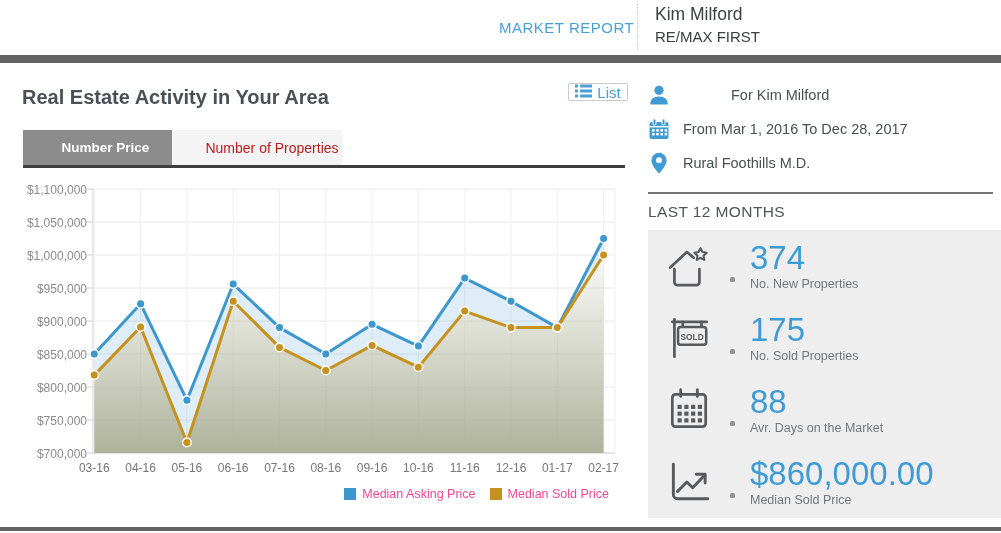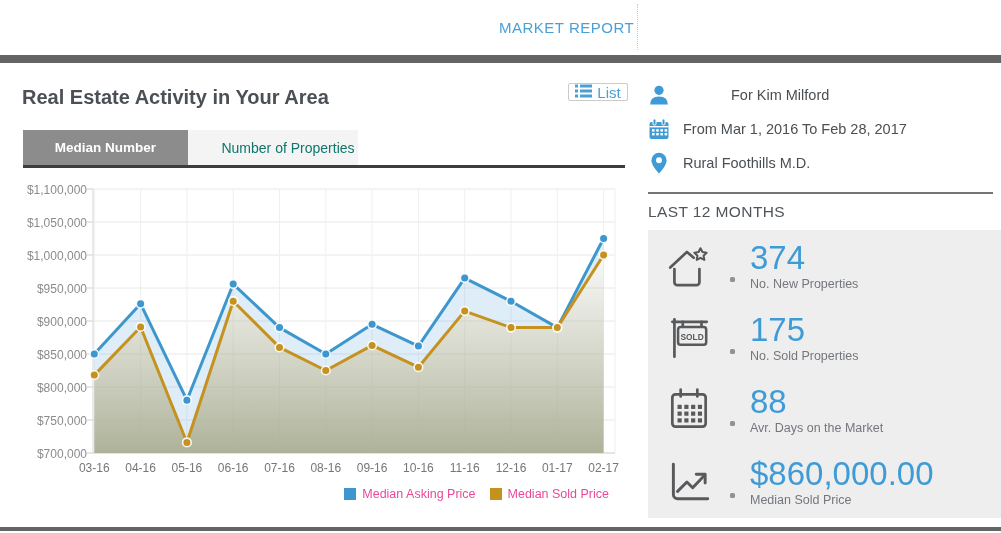--- a/index.html
+++ b/index.html
@@ -18,21 +18,21 @@
   #top-bar { top:55px; height:8px; }
   #bottom-bar { top:527px; height:4px; }
 
   
   #page-title { left:22px; top:86px; font-size:20px; font-weight:600; color:#4b5056; }
   #list-btn { left:568px; top:83px; width:60px; height:18px; background:#fff; border:1px solid #cbcbcb;
               border-radius:2px; display:flex; align-items:center; justify-content:center; gap:5px;
               color:#4aa0d6; font-size:15px; cursor:pointer; }
   .tab { top:130px; height:35px; display:flex; align-items:center; justify-content:center; cursor:pointer; }
   #tab-0 { left:23px; width:165px; background:#8c8c8c; color:#fff; font-weight:bold; font-size:13.5px; }
-  #tab-1 { left:188px; width:170px; background:#f4f4f4; color:#0f766e; font-size:14px;padding-left:30px; }
+  #tab-1 { left:172px; width:170px; background:#f4f4f4; color:#b91c1c; font-size:14px;padding-left:30px; }
   #tab-underline { left:23px; top:165px; width:602px; height:3px; background:#3d3d3d; }
 
   #chart-svg { left:0; top:180px; }
   #legend { left:93px; top:487px; width:522px; display:flex; justify-content:flex-end; 
             gap:14px; padding-right:6px; font-size:12.5px; color:#ec4899; }
   .legend-item { display:flex; align-items:center; gap:6px; }
   .legend-swatch { width:12px; height:12px; display:inline-block; }
 
   
   .info-row { left:648px; width:345px; height:24px; display:flex; align-items:center; }
@@ -50,41 +50,45 @@
   .stat-value { font-size:33px; line-height:34px; color:#3e9bd5; }
   .stat-label { font-size:12.5px; color:#73777c; margin-top:2px; }
 </style>
 </head>
 <body>
 
 <div id="page">
 
   <div class="abs" id="market-report">MARKET REPORT</div>
   <div class="abs" id="hdr-sep"></div>
+  <div class="abs" id="agent">
+    <div class="name">Kim Milford</div>
+    <div class="co">RE/MAX FIRST</div>
+  </div>
   <div class="abs dark-bar" id="top-bar"></div>
 
   <h1 class="abs" id="page-title">Real Estate Activity in Your Area</h1>
 
   <button class="abs" id="list-btn">
     <span>
       <svg width="17" height="14" viewBox="0 0 17 14">
           <g fill="#4aa0d6">
         <rect x="0" y="0.5" width="3" height="3"></rect>
             <rect x="5" y="0.5" width="12" height="3"></rect>
         <rect x="0" y="5.5" width="3" height="3"></rect>
             <rect x="5" y="5.5" width="12" height="3"></rect>
         <rect x="0" y="10.5" width="3" height="3"></rect>
             <rect x="5" y="10.5" width="12" height="3"></rect>
       </g>
         </svg>
     </span>
     <span>List</span>
   </button>
 
-  <div class="abs tab" id="tab-0">Median Number</div>
+  <div class="abs tab" id="tab-0">Number Price</div>
   <div class="abs tab" id="tab-1">Number of Properties</div>
   <div class="abs" id="tab-underline"></div>
 
   <svg class="abs" id="chart-svg" width="640" height="300" viewBox="0 0 640 300">
       <defs>
         <linearGradient id="oliveGrad" x1="0" y1="0" x2="0" y2="1">
           <stop offset="0%" stop-color="rgba(177,181,157,0.08)"></stop>
           <stop offset="100%" stop-color="rgba(172,176,150,0.97)"></stop>
         </linearGradient>
       </defs>
@@ -206,21 +210,21 @@
             <rect x="8.2" y="11.2" width="2.6" height="2.4"></rect>
             <rect x="12.4" y="11.2" width="2.6" height="2.4"></rect>
             <rect x="16.6" y="11.2" width="2.6" height="2.4"></rect>
           <rect x="4" y="15" width="2.6" height="2.4"></rect>
             <rect x="8.2" y="15" width="2.6" height="2.4"></rect>
             <rect x="12.4" y="15" width="2.6" height="2.4"></rect>
             <rect x="16.6" y="15" width="2.6" height="2.4"></rect>
         </g>
       </svg>
     </span>
-    <span class="txt">From Mar 1, 2016 To Feb 28, 2017</span>
+    <span class="txt">From Mar 1, 2016 To Dec 28, 2017</span>
   </div>
   <div class="abs info-row" id="info-2">
     <span class="info-icon">
       <svg width="22" height="22" viewBox="0 0 22 22">
         <path d="M11 0.8 a7.6 7.6 0 0 1 7.6 7.6 c0 5.4 -7.6 13 -7.6 13 s-7.6 -7.6 -7.6 -13 A7.6 7.6 0 0 1 11 0.8 z" fill="#3e9bd5"></path>
         <circle cx="11" cy="8.2" r="3" fill="#fff"></circle>
       </svg>
     </span>
     <span class="txt">Rural Foothills M.D.</span>
   </div>

